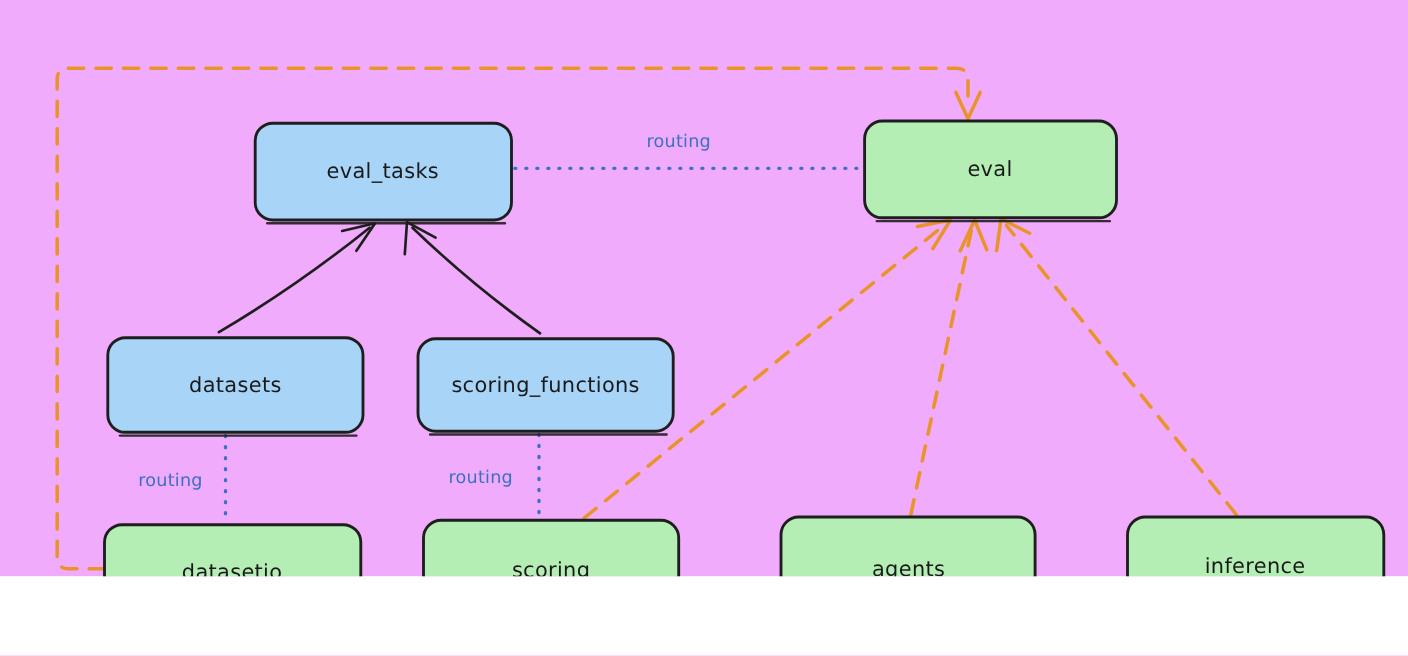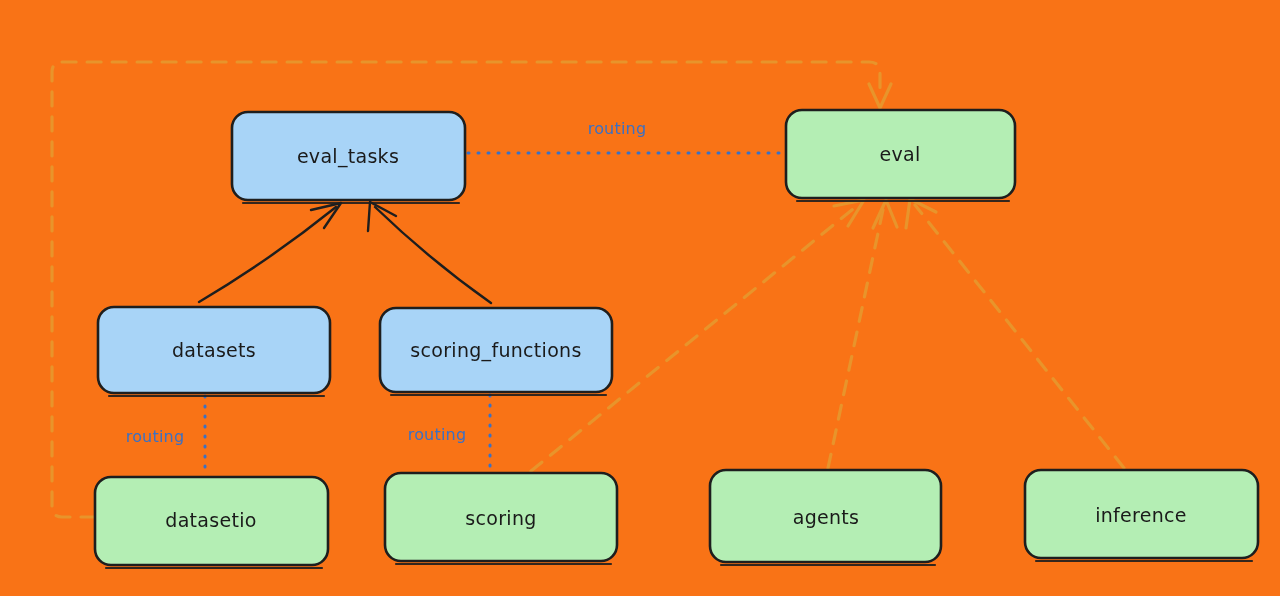--- a/index.html
+++ b/index.html
@@ -6,22 +6,22 @@
     margin: 0;
     padding: 0;
     background: #ffffff;
   }
   body {
     font-family: "DejaVu Sans", sans-serif;
   }
   #diagram-root {
     position: relative;
     width: 1280px;
-    height: 596px;
-    background: #f97316;
+    height: 524px;
+    background: #f0abfc;
     overflow: hidden;
   }
   #diagram-svg {
     position: absolute;
     top: 0;
     left: 0;
     width: 1280px;
     height: 596px;
   }
   .node-label {

